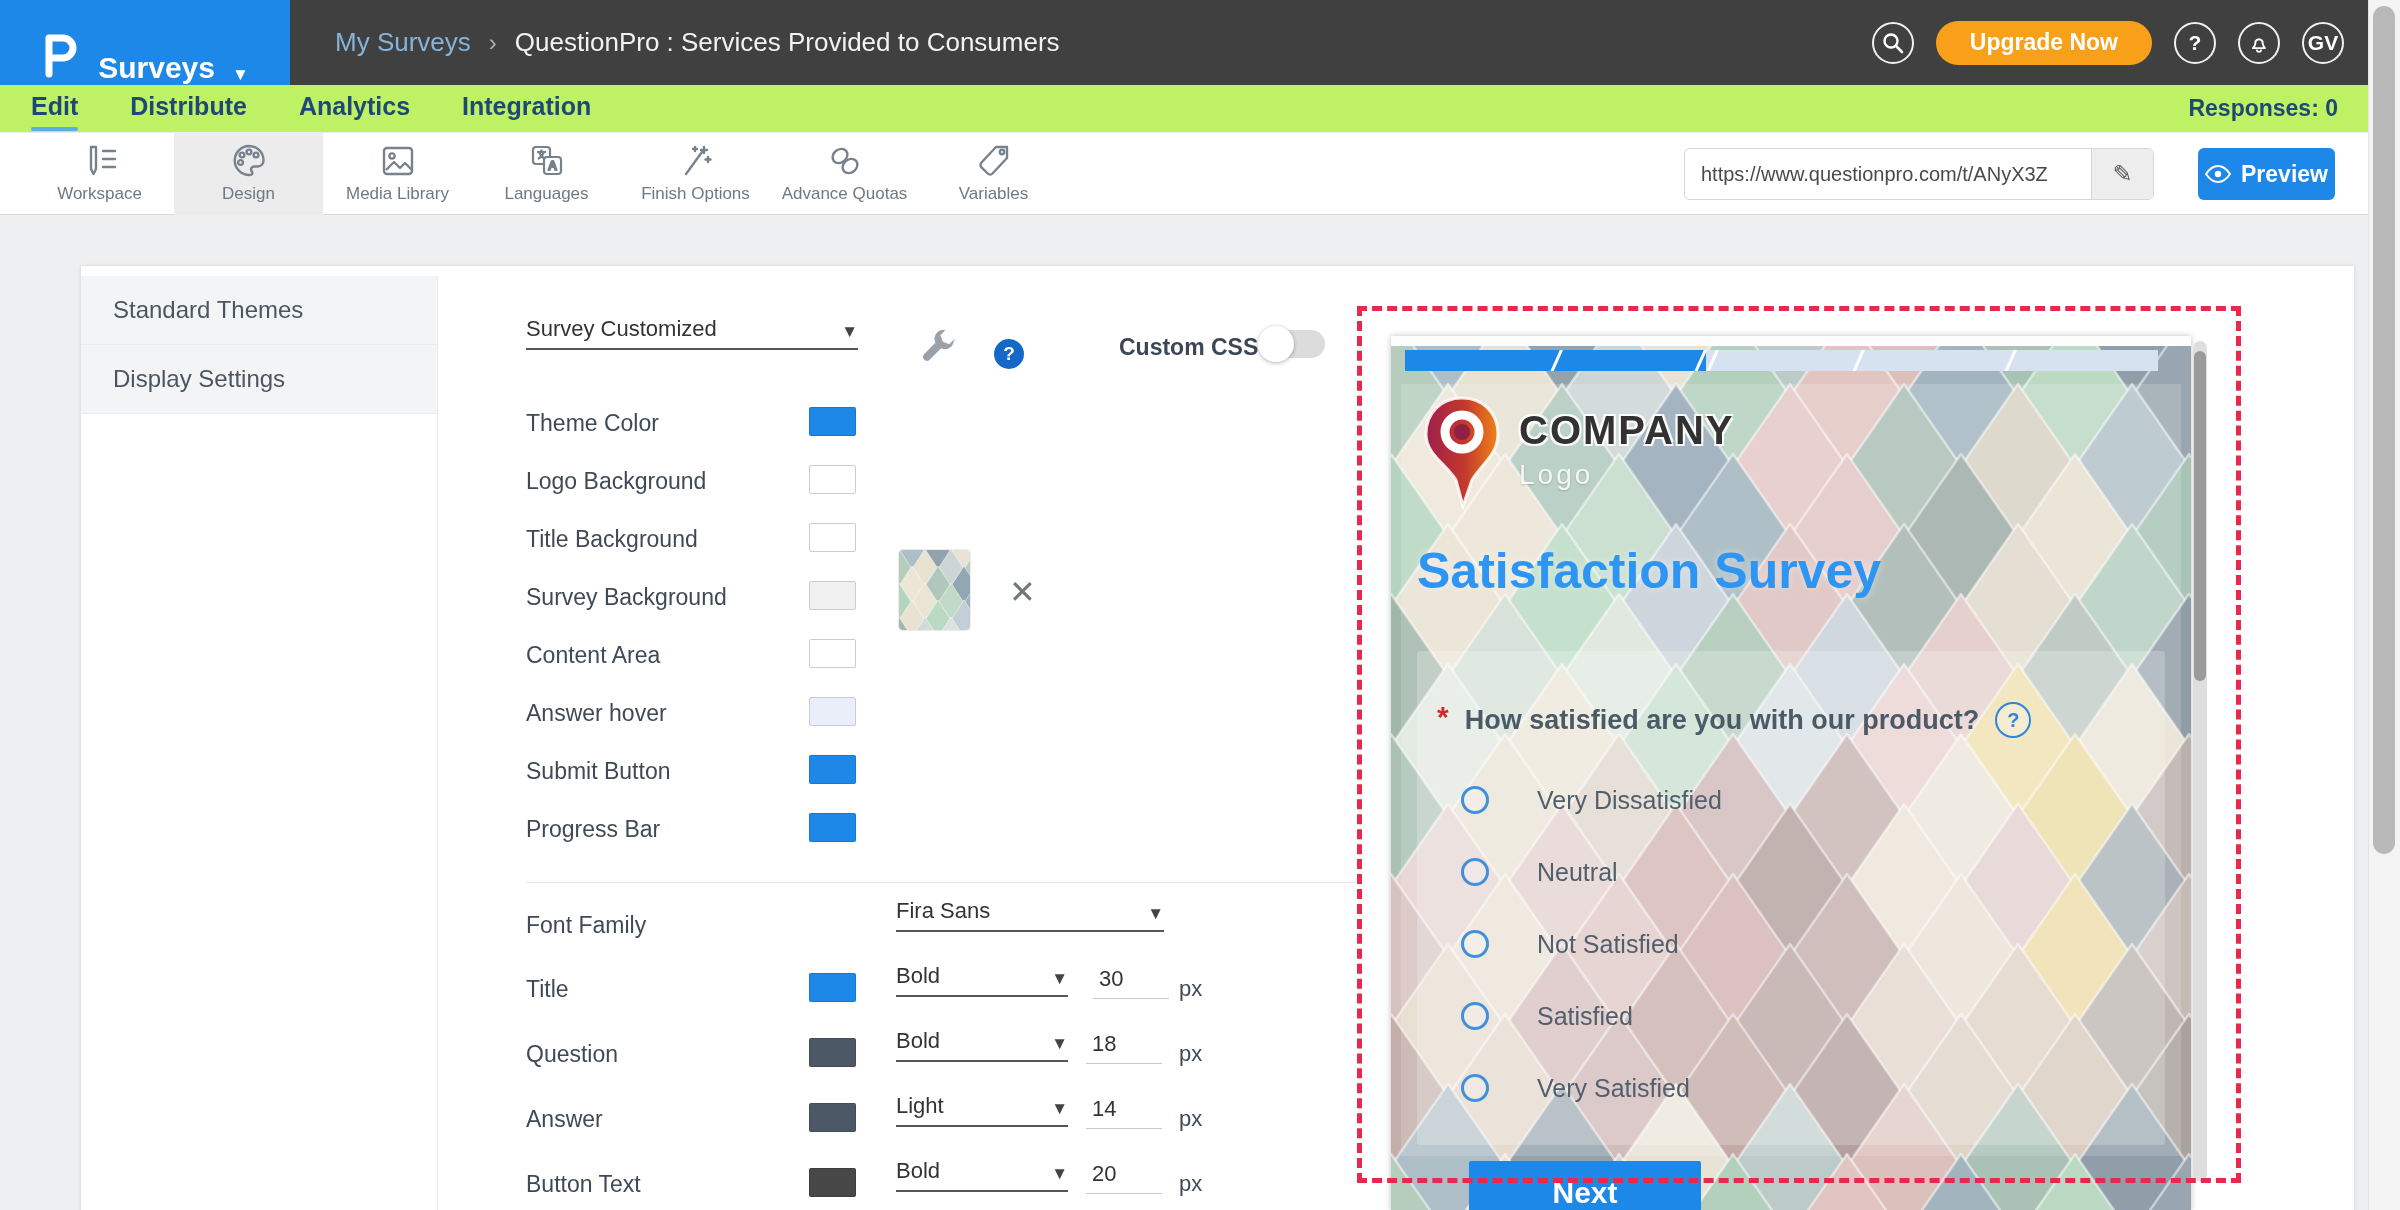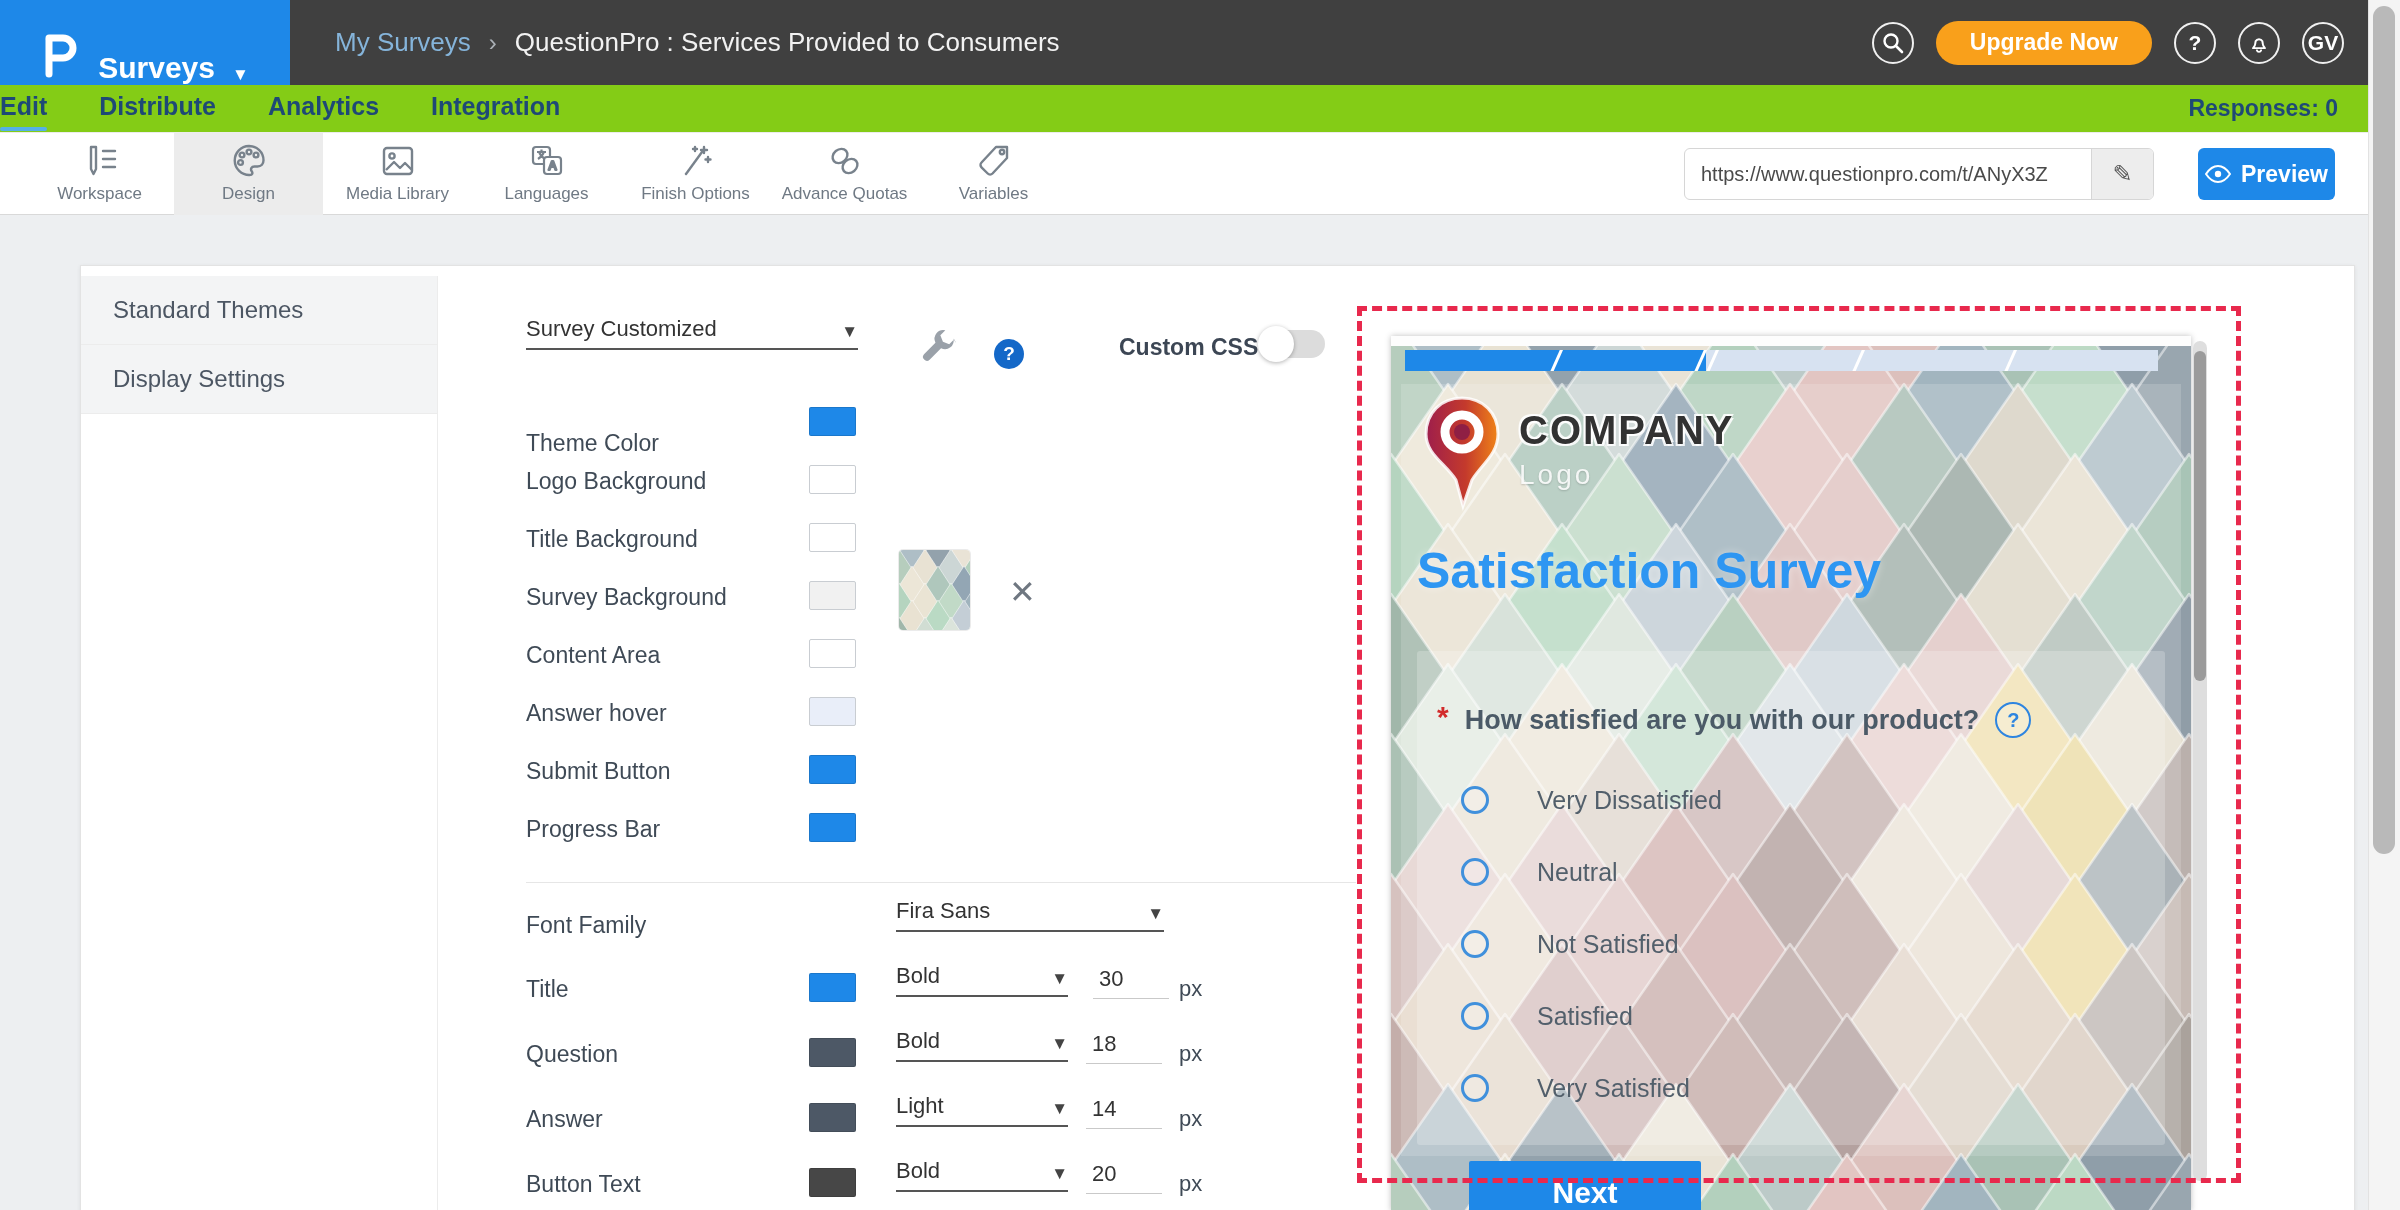--- a/index.html
+++ b/index.html
@@ -15,21 +15,21 @@
   .brand-caret { color:#fff; font-size:17px; margin-top:6px; }
   .breadcrumb { display:flex; align-items:center; gap:18px; margin-left:45px; font-size:26px; }
   .bc-parent { color:#85b4da; }
   .bc-sep { color:#aab0b6; font-size:24px; }
   .bc-current { color:#f2f2f2; }
   .top-actions { position:absolute; right:56px; top:0; height:85px; display:flex; align-items:center; gap:22px; }
   .circle-btn { width:42px; height:42px; border:2px solid rgba(255,255,255,.92); border-radius:50%; display:flex; align-items:center; justify-content:center; color:#fff; font-weight:bold; font-size:21px; }
   .upgrade { height:44px; padding:0 34px; background:#f9a01b; border-radius:22px; display:flex; align-items:center; color:#fff; font-size:23px; font-weight:bold; }
 
   
-  .tabsrow { position:absolute; left:0; top:85px; width:2400px; height:48px; background:#84cc16; display:flex; align-items:center; gap:52px; border-bottom:1px solid #ececec; }
+  .tabsrow { position:absolute; left:0; top:85px; width:2400px; height:48px; background:#bef264; display:flex; align-items:center; padding-left:31px; gap:52px; border-bottom:1px solid #ececec; }
   .tab { font-size:25px; font-weight:bold; color:#1e4976; position:relative; padding-bottom:4px; }
   .tab.active::after { content:""; position:absolute; left:0; right:0; bottom:-6px; height:4px; background:#55b0e6; border-radius:2px; }
   .responses { position:absolute; right:62px; font-size:23px; font-weight:bold; color:#1e4976; }
 
   
   .toolbar { position:absolute; left:0; top:133px; width:2400px; height:82px; background:#fff; border-bottom:1px solid #d9d9d9; display:flex; align-items:center; padding-left:25px; }
   .tool { width:149px; height:82px; display:flex; flex-direction:column; align-items:center; justify-content:center; gap:5px; }
   .tool.active { background:#ececec; }
   .tool svg { display:block; }
   .tool-label { font-size:17px; color:#6f7984; }
@@ -275,21 +275,21 @@
         </svg>
     </span>
     <div class="helpdot" style="left:913px; top:73px;">
         <span>?</span>
       </div>
     <span class="plabel" style="left:1038px; top:68px; font-weight:bold; color:#3c4654;">Custom CSS</span>
     <div class="toggle" style="left:1180px; top:64px;">
         <div class="knob"></div>
       </div>
 
-    <span class="plabel" style="left:445px; top:144px;margin-top:20px;">Theme Color</span>
+    <span class="plabel" style="left:445px; top:144px;">Theme Color</span>
     <div class="swatch" style="left: 728px; top: 141px; background: rgb(30, 136, 232); border: 1px solid rgba(0, 0, 0, 0.12);"></div>
     <span class="plabel" style="left:445px; top:202px;">Logo Background</span>
     <div class="swatch" style="left: 728px; top: 199px; background: rgb(255, 255, 255); border: 1px solid rgb(201, 205, 210);"></div>
     <span class="plabel" style="left:445px; top:260px;">Title Background</span>
     <div class="swatch" style="left: 728px; top: 257px; background: rgb(255, 255, 255); border: 1px solid rgb(201, 205, 210);"></div>
     <span class="plabel" style="left:445px; top:318px;">Survey Background</span>
     <div class="swatch" style="left: 728px; top: 315px; background: rgb(241, 241, 241); border: 1px solid rgb(201, 205, 210);"></div>
     <div class="thumb-img" style="left:818px; top:284px; width:71px; height:80px;">
       <svg id="thumb-tiles" width="71" height="80" viewBox="0 0 71 80">
           <path d="M -13 -18 L 0 2 L -13 22 L -26 2 Z" fill="#8a6f6d" stroke="rgba(255,255,255,0.5)" stroke-width="1" stroke-linejoin="round"></path>

